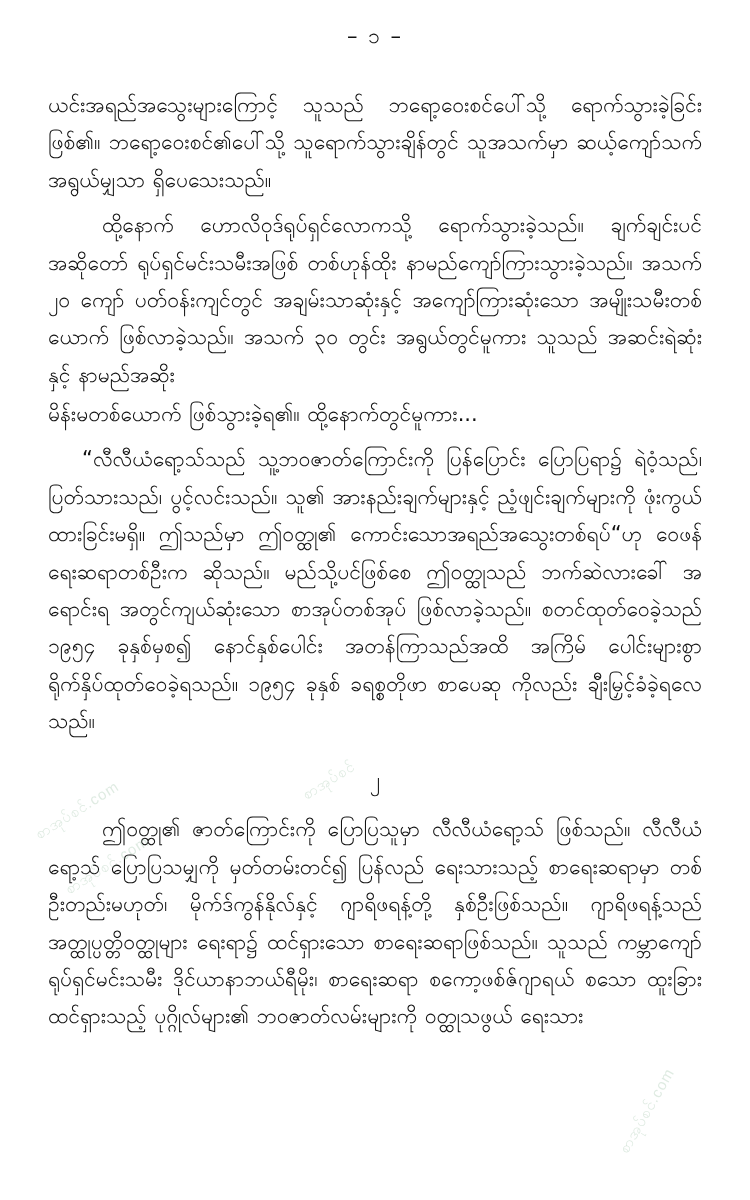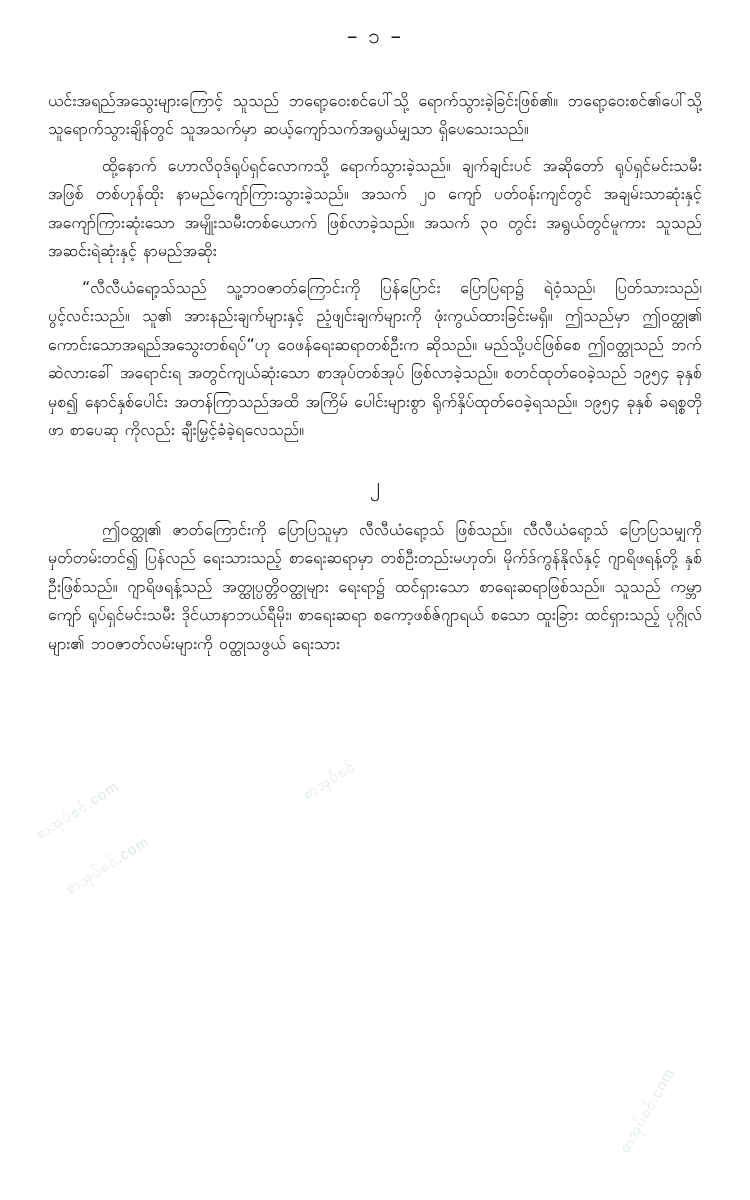--- a/index.html
+++ b/index.html
@@ -24,21 +24,21 @@
   }
   .page-number {
     text-align: center;
     font-size: 21px;
     letter-spacing: 2px;
     margin: 0 0 34px 0;
     color: #111;
     font-family: "DejaVu Sans", sans-serif;
   }
   .para {
-    font-size: 16px;
+    font-size: 21px;
     line-height: 1.78;
     text-align: justify;
     text-justify: inter-word;
     margin: 0 0 2px 0;
     word-spacing: 1px;
   }
   .para.indent {
     text-indent: 54px;
     margin-top: 8px;
   }
@@ -68,20 +68,21 @@
 </style>
 </head>
 <body>
 
 <div class="page">
 
   <div class="page-number">– ၁ –</div>
 
   <p class="para">ယင်းအရည်အသွေးများကြောင့် သူသည် ဘရော့ဝေးစင်ပေါ်သို့ ရောက်သွားခဲ့ခြင်းဖြစ်၏။ ဘရော့ဝေးစင်၏ပေါ်သို့ သူရောက်သွားချိန်တွင် သူအသက်မှာ ဆယ့်ကျော်သက်အရွယ်မျှသာ ရှိပေသေးသည်။</p>
   <p class="para indent">ထို့နောက် ဟောလိဝုဒ်ရုပ်ရှင်လောကသို့ ရောက်သွားခဲ့သည်။ ချက်ချင်းပင် အဆိုတော် ရုပ်ရှင်မင်းသမီးအဖြစ် တစ်ဟုန်ထိုး နာမည်ကျော်ကြားသွားခဲ့သည်။ အသက် ၂၀ ကျော် ပတ်ဝန်းကျင်တွင် အချမ်းသာဆုံးနှင့် အကျော်ကြားဆုံးသော အမျိုးသမီးတစ်ယောက် ဖြစ်လာခဲ့သည်။ အသက် ၃၀ တွင်း အရွယ်တွင်မူကား သူသည် အဆင်းရဲဆုံးနှင့် နာမည်အဆိုး</p>
+  <p class="para">မိန်းမတစ်ယောက် ဖြစ်သွားခဲ့ရ၏။ ထို့နောက်တွင်မူကား...</p>
   <p class="para quote">“လီလီယံရော့သ်သည် သူ့ဘဝဇာတ်ကြောင်းကို ပြန်ပြောင်း ပြောပြရာ၌ ရဲဝံ့သည်၊ ပြတ်သားသည်၊ ပွင့်လင်းသည်။ သူ၏ အားနည်းချက်များနှင့် ညံ့ဖျင်းချက်များကို ဖုံးကွယ်ထားခြင်းမရှိ။ ဤသည်မှာ ဤဝတ္ထု၏ ကောင်းသောအရည်အသွေးတစ်ရပ်“ဟု ဝေဖန်ရေးဆရာတစ်ဦးက ဆိုသည်။ မည်သို့ပင်ဖြစ်စေ ဤဝတ္ထုသည် ဘက်ဆဲလားခေါ် အရောင်းရ အတွင်ကျယ်ဆုံးသော စာအုပ်တစ်အုပ် ဖြစ်လာခဲ့သည်။ စတင်ထုတ်ဝေခဲ့သည် ၁၉၅၄ ခုနှစ်မှစ၍ နောင်နှစ်ပေါင်း အတန်ကြာသည်အထိ အကြိမ် ပေါင်းများစွာ ရိုက်နှိပ်ထုတ်ဝေခဲ့ရသည်။ ၁၉၅၄ ခုနှစ် ခရစ္စတိုဖာ စာပေဆု ကိုလည်း ချီးမြှင့်ခံခဲ့ရလေသည်။</p>
 
   <div class="section-number">၂</div>
 
   <p class="para indent">ဤဝတ္ထု၏ ဇာတ်ကြောင်းကို ပြောပြသူမှာ လီလီယံရော့သ် ဖြစ်သည်။ လီလီယံရော့သ် ပြောပြသမျှကို မှတ်တမ်းတင်၍ ပြန်လည် ရေးသားသည့် စာရေးဆရာမှာ တစ်ဦးတည်းမဟုတ်၊ မိုက်ဒ်ကွန်နိုလ်နှင့် ဂျာရိဖရန့်တို့ နှစ်ဦးဖြစ်သည်။ ဂျာရိဖရန့်သည် အတ္ထုပ္ပတ္တိဝတ္ထုများ ရေးရာ၌ ထင်ရှားသော စာရေးဆရာဖြစ်သည်။ သူသည် ကမ္ဘာကျော် ရုပ်ရှင်မင်းသမီး ဒိုင်ယာနာဘယ်ရီမိုး၊ စာရေးဆရာ စကော့ဖစ်ဇ်ဂျာရယ် စသော ထူးခြား ထင်ရှားသည့် ပုဂ္ဂိုလ်များ၏ ဘဝဇာတ်လမ်းများကို ဝတ္ထုသဖွယ် ရေးသား</p>
 
   <div class="watermark wm1">စာအုပ်စင်.com</div>
   <div class="watermark wm2">စာအုပ်စင်.com</div>
   <div class="watermark wm3">စာအုပ်စင်.com</div>
   <div class="watermark wm4">စာအုပ်စင်</div>

